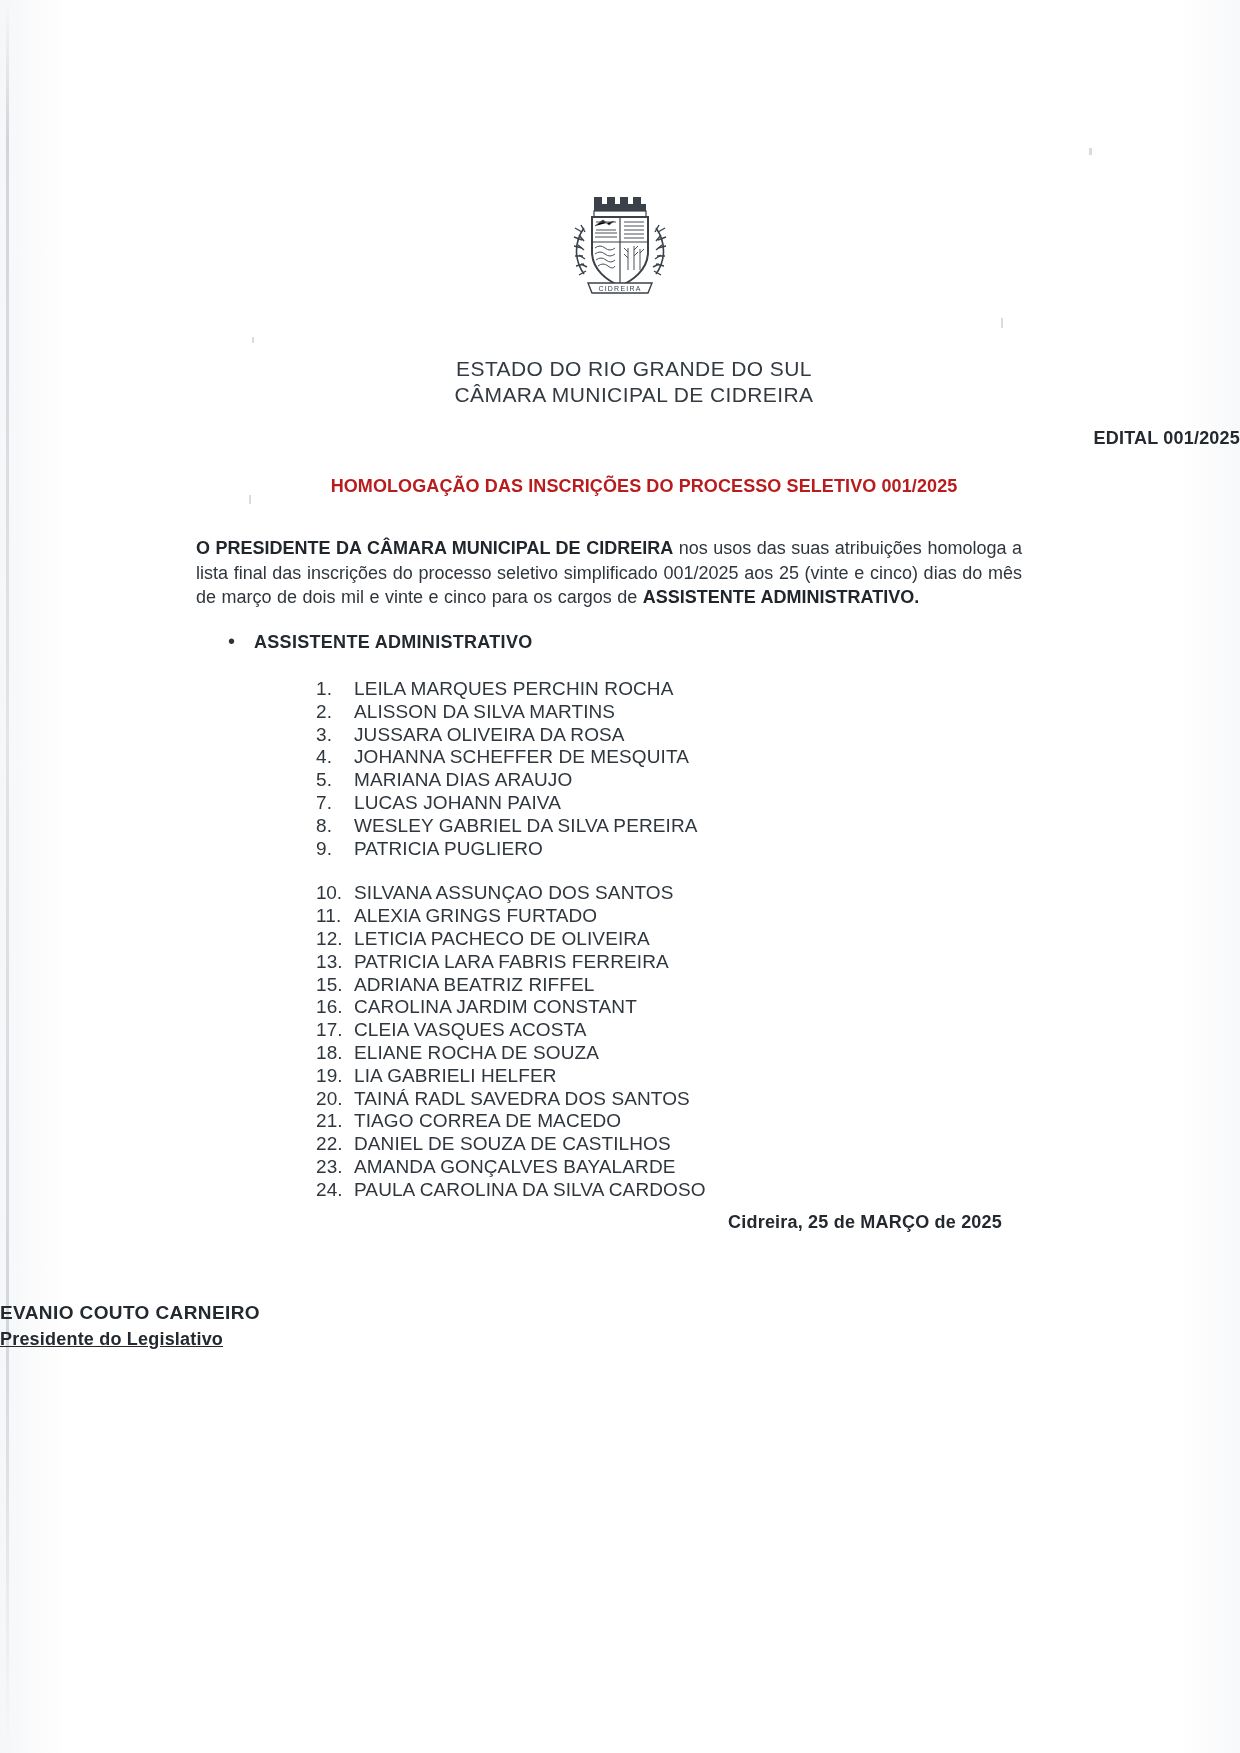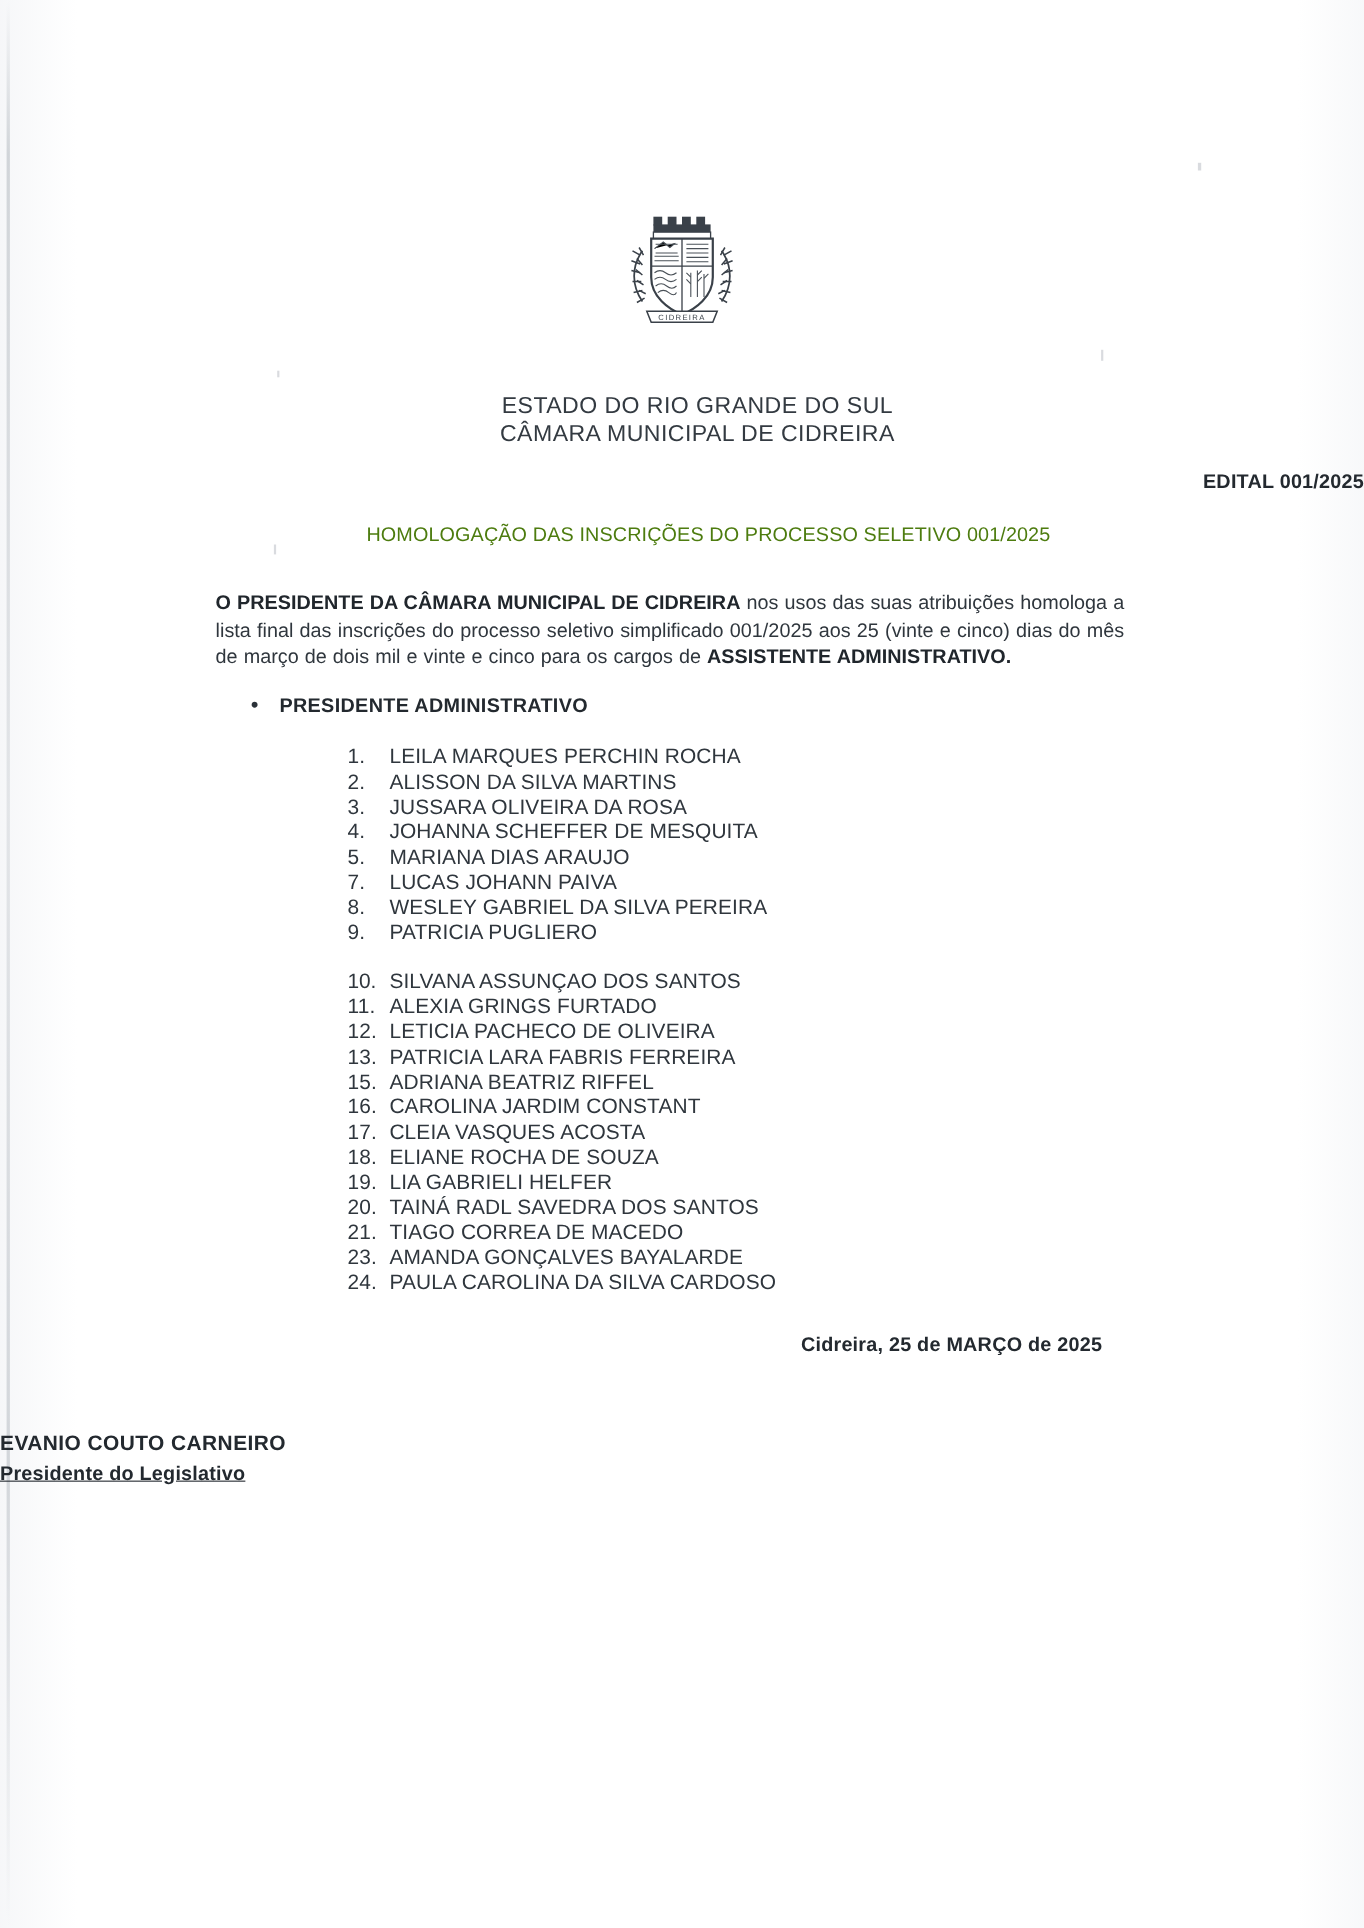--- a/index.html
+++ b/index.html
@@ -82,23 +82,23 @@
     font-weight: bold;
     letter-spacing: .2px;
     color: #23292f;
   }
   .subject-line {
     position: absolute;
     left: 0; right: 0;
     top: 476px;
     text-align: center;
     font-size: 18px;
-    font-weight: normal;
+    font-weight: bold;
     letter-spacing: .1px;
-    color: #4d7c0f;
+    color: #b91c1c;
     padding-left: 48px;
   }
 
   
   .body-par {
     position: absolute;
     left: 196px;
     top: 518px;
     width: 826px;
     text-align: justify;
@@ -272,21 +272,21 @@
   <div class="edital-line">EDITAL 001/2025</div>
 
   <div class="subject-line">HOMOLOGAÇÃO DAS INSCRIÇÕES DO PROCESSO SELETIVO 001/2025</div>
 
   <p class="body-par">
     <b>O PRESIDENTE DA CÂMARA MUNICIPAL DE CIDREIRA</b><span> nos usos das suas atribuições homologa a lista final das inscrições do processo seletivo simplificado 001/2025 aos 25 (vinte e cinco) dias do mês de março de dois mil e vinte e cinco para os cargos de </span><b>ASSISTENTE ADMINISTRATIVO.</b>
   </p>
 
   <div class="bullet-row">
     <span class="bullet-dot">•</span>
-    <span class="bullet-label">PRESIDENTE ADMINISTRATIVO</span>
+    <span class="bullet-label">ASSISTENTE ADMINISTRATIVO</span>
   </div>
 
   <ol class="names-list" style="list-style:none;margin:0;padding:0;">
       <li class="name-row">
         <span class="name-num">1.</span>
         <span class="name-text">LEILA MARQUES PERCHIN ROCHA</span>
       </li>
       <li class="name-row">
         <span class="name-num">2.</span>
         <span class="name-text">ALISSON DA SILVA MARTINS</span>
@@ -351,20 +351,24 @@
         <span class="name-num">19.</span>
         <span class="name-text">LIA GABRIELI HELFER</span>
       </li>
       <li class="name-row">
         <span class="name-num">20.</span>
         <span class="name-text">TAINÁ RADL SAVEDRA DOS SANTOS</span>
       </li>
       <li class="name-row">
         <span class="name-num">21.</span>
         <span class="name-text">TIAGO CORREA DE MACEDO</span>
+      </li>
+      <li class="name-row">
+        <span class="name-num">22.</span>
+        <span class="name-text">DANIEL DE SOUZA DE CASTILHOS</span>
       </li>
       <li class="name-row">
         <span class="name-num">23.</span>
         <span class="name-text">AMANDA GONÇALVES BAYALARDE</span>
       </li>
       <li class="name-row">
         <span class="name-num">24.</span>
         <span class="name-text">PAULA CAROLINA DA SILVA CARDOSO</span>
       </li>
     </ol>

